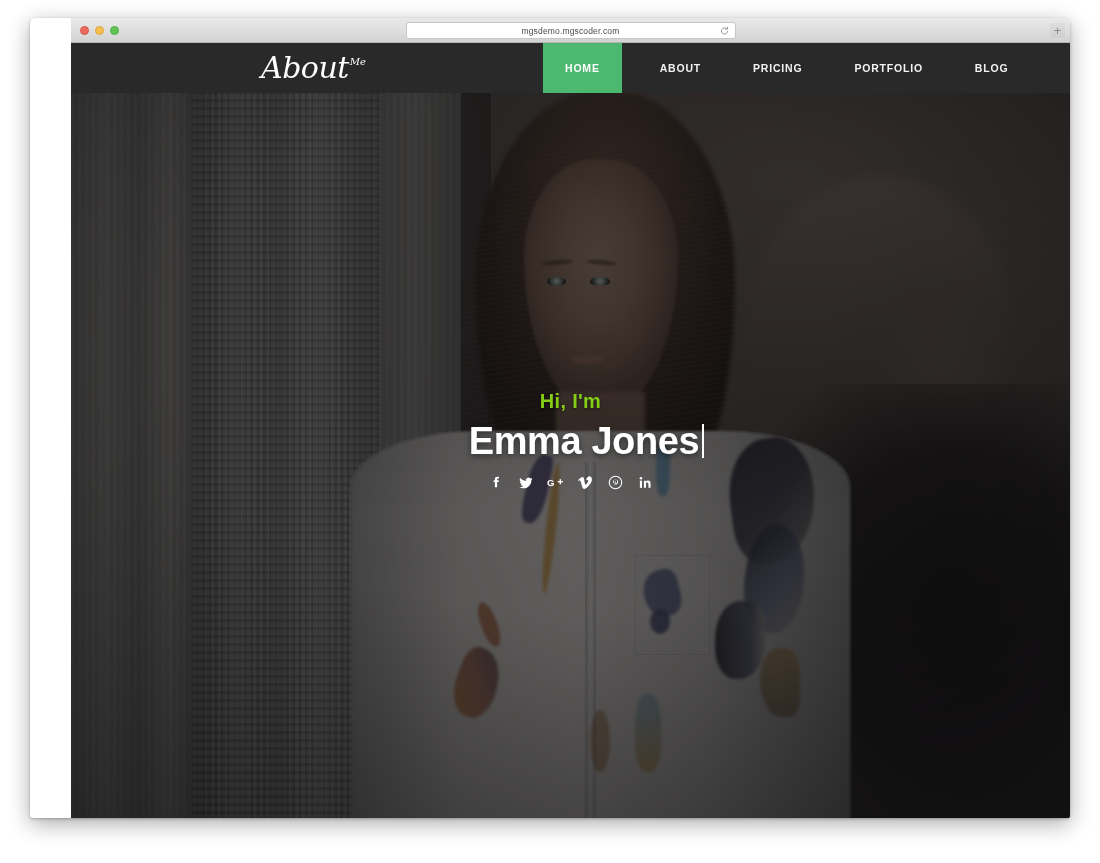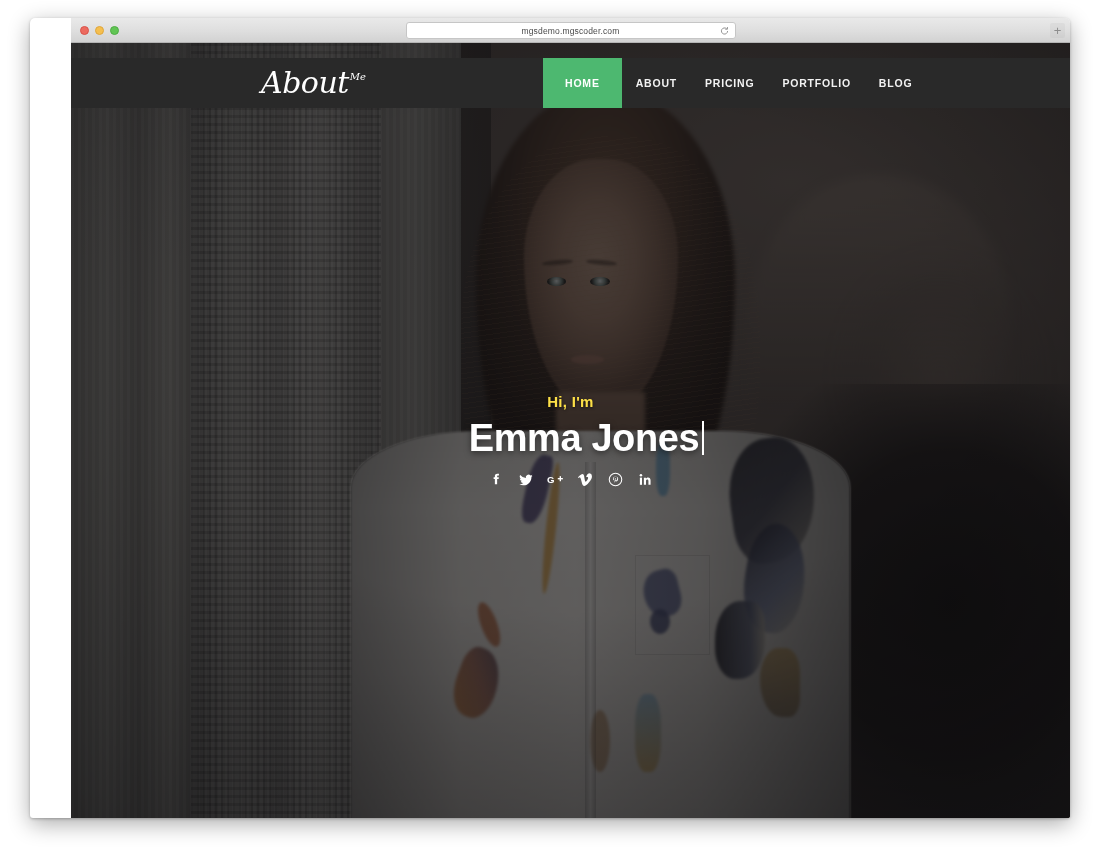--- a/index.html
+++ b/index.html
@@ -336,21 +336,21 @@
     background: radial-gradient(115% 95% at 50% 40%, rgba(0,0,0,0) 35%, rgba(0,0,0,0.30) 72%, rgba(0,0,0,0.62) 100%);
   }
   #hero-overlay {
     position: absolute; inset: 0;
     background: rgba(13,13,16,0.62);
   }
 
   
   #navbar {
     position: absolute;
-    left: 0; top: 15px;
+    left: 0; top: 0;
     width: 100%;
     height: 50px;
     background: #292929;
     z-index: 20;
     display: flex;
     align-items: stretch;
   }
 
   #logo {
     position: absolute;
@@ -378,20 +378,21 @@
     margin-bottom: 26px;
   }
 
   #nav-menu {
     position: absolute;
     left: 472px;
     top: 0;
     height: 50px;
     display: flex;
     align-items: stretch;
+    gap: 24px;
   }
   .nav-item {
     display: flex;
     align-items: center;
     justify-content: center;
     padding: 0 14px;
     font-size: 10.5px;
     font-weight: bold;
     letter-spacing: 0.8px;
     color: #f2f2f2;
@@ -413,23 +414,23 @@
     width: 100%;
     height: 100%;
     display: flex;
     flex-direction: column;
     align-items: center;
     justify-content: center;
     z-index: 10;
     padding-top: 20px;
   }
   #hero-greeting {
-    font-size: 15px;
+    font-size: 20px;
     font-weight: bold;
-    color: #fde047;
+    color: #84cc16;
     letter-spacing: 0.3px;
     text-shadow: 0 1px 3px rgba(0,0,0,0.55);
     margin-bottom: 9px;
   }
   #hero-name-row {
     display: flex;
     align-items: center;
     margin-bottom: 14px;
     margin-left: 32px;
   }

